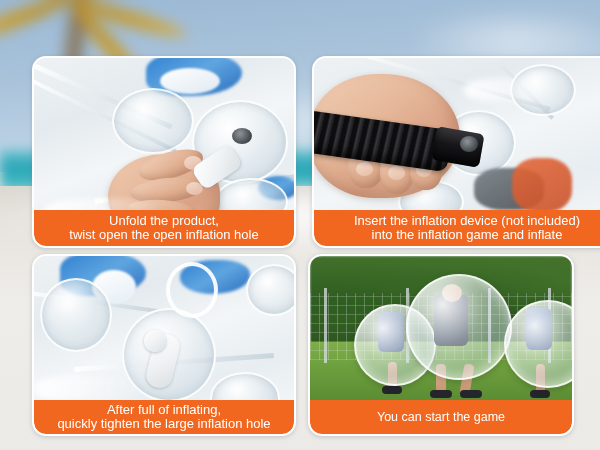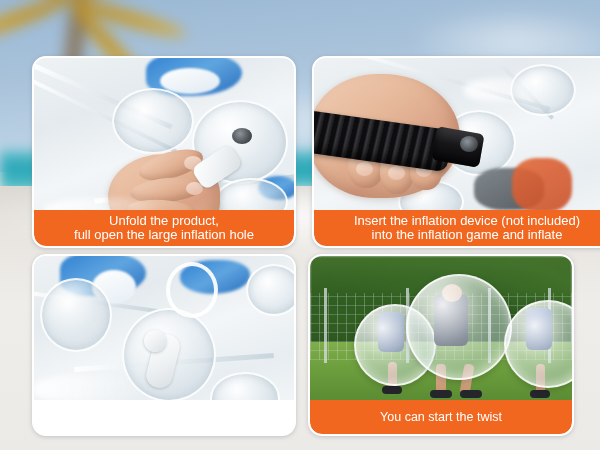--- a/index.html
+++ b/index.html
@@ -174,21 +174,21 @@
       <div class="finger" style="left:104px;top:94px;width:66px;height:26px;transform:rotate(-16deg);"></div>
       <div class="finger" style="left:96px;top:120px;width:74px;height:24px;transform:rotate(-6deg);"></div>
       <div class="finger" style="left:92px;top:142px;width:72px;height:23px;transform:rotate(4deg);"></div>
       <div class="nail" style="left:150px;top:98px;width:18px;height:14px;"></div>
       <div class="nail" style="left:152px;top:124px;width:17px;height:13px;"></div>
       <div class="capwhite" style="left:160px;top:96px;width:46px;height:26px;transform:rotate(-34deg);"></div>
       <div class="sheen" style="left:10px;top:140px;width:120px;height:30px;"></div>
     </div>
     <div class="caption">
       <span class="cl">Unfold the product,</span>
-      <span class="cl">full open the large inflation hole</span>
+      <span class="cl">twist open the open inflation hole</span>
     </div>
   </div>
 
   <div class="panel p2">
     <div class="photo">
       <div class="clearbg"></div>
       <div class="seamline" style="left:30px;top:20px;width:210px;height:4px;transform:rotate(16deg);"></div>
       <div class="seamline" style="left:120px;top:8px;width:140px;height:4px;transform:rotate(46deg);"></div>
       <div class="ringv" style="left:196px;top:6px;width:62px;height:48px;"></div>
       <div class="ringv" style="left:128px;top:52px;width:70px;height:62px;"></div>
@@ -223,20 +223,24 @@
       <div class="bluepatch" style="left:146px;top:4px;width:70px;height:34px;border-radius:50% 42% 56% 48%;"></div>
       <div class="ringv" style="left:6px;top:22px;width:68px;height:70px;"></div>
       <div class="ringv" style="left:212px;top:8px;width:52px;height:48px;"></div>
       <div class="ringv" style="left:88px;top:52px;width:90px;height:90px;"></div>
       <div class="ringv" style="left:132px;top:6px;width:44px;height:48px;background:none;box-shadow:none;border:4px solid rgba(255,255,255,.92);"></div>
       <div class="capwhite" style="left:116px;top:78px;width:26px;height:54px;border-radius:12px;transform:rotate(14deg);"></div>
       <div class="capwhite" style="left:110px;top:74px;width:22px;height:22px;border-radius:50%;"></div>
       <div class="ringv" style="left:176px;top:116px;width:66px;height:48px;"></div>
       <div class="sheen" style="left:0px;top:120px;width:110px;height:26px;"></div>
     </div>
+    <div class="caption">
+      <span class="cl">After full of inflating,</span>
+      <span class="cl">quickly tighten the large inflation hole</span>
+    </div>
   </div>
 
   <div class="panel p4">
     <div class="photo">
       <div class="sky4"></div>
       <div class="trees"></div>
       <div class="grass"></div>
       <div class="fence"></div>
       <div class="post" style="left:14px;"></div>
       <div class="post" style="left:96px;"></div>
@@ -255,17 +259,17 @@
       <div class="player" style="left:124px;top:38px;width:34px;height:52px;background:linear-gradient(160deg,#2e3b55,#1b2236);"></div>
       <div class="player" style="left:132px;top:28px;width:20px;height:18px;border-radius:50%;background:linear-gradient(160deg,#e3bb9c,#c69372);"></div>
       <div class="bubble" style="left:96px;top:18px;width:102px;height:102px;"></div>
 
       <div class="leg" style="left:226px;top:108px;width:9px;height:30px;"></div>
       <div class="shoe" style="left:220px;top:134px;width:20px;height:8px;"></div>
       <div class="player" style="left:216px;top:52px;width:26px;height:42px;background:linear-gradient(160deg,#3d63a6,#27406f);"></div>
       <div class="bubble" style="left:194px;top:44px;width:84px;height:84px;"></div>
     </div>
     <div class="caption single">
-      <span class="cl">You can start the twist</span>
+      <span class="cl">You can start the game</span>
     </div>
   </div>
 
 </div>
 
 </body></html>

